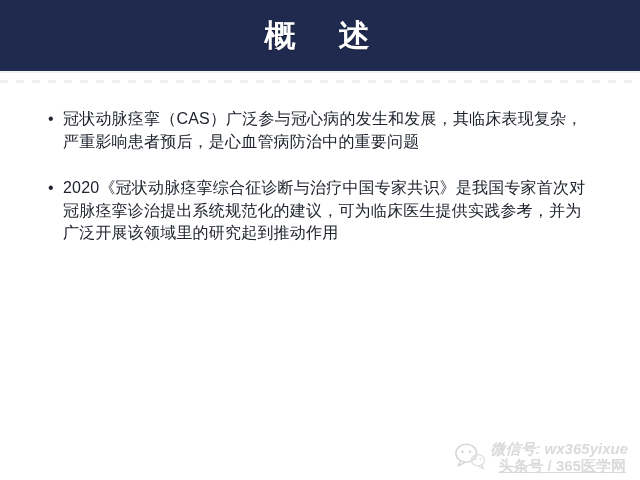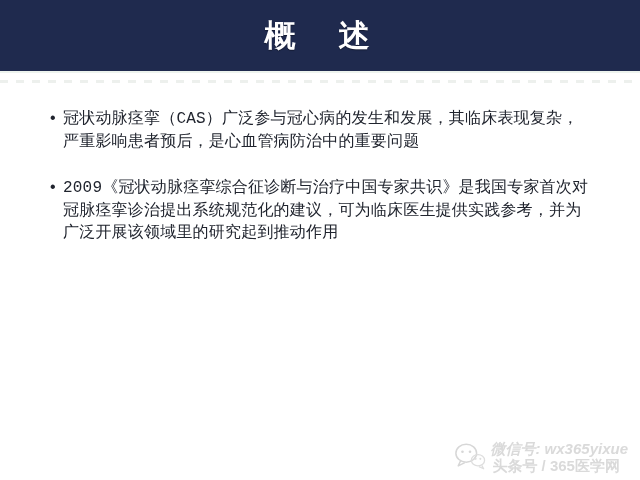--- a/index.html
+++ b/index.html
@@ -64,21 +64,20 @@
   }
   .bullets li {
     position: relative;
     padding-left: 15px;
     margin-bottom: 24px;
     color: #20242e;
     font-size: 16px;
     line-height: 22.5px;
     letter-spacing: 0.2px;
     text-align: left;
-    font-family: Liberation Mono, monospace;
   }
   .bullets li::before {
     content: "\2022";
     position: absolute;
     left: 0;
     top: 0;
     color: #20242e;
     font-size: 16px;
   }
   
@@ -97,37 +96,37 @@
     display: inline-block;
     margin-top: 2px;
     margin-right: 4px;
     line-height: 0;
   }
   .wm-lines {
     font-size: 15px;
     line-height: 17px;
   }
   .wm-line1 { margin-left: 0; font-style: italic; }
-  .wm-line2 { margin-left: 2px; }
+  .wm-line2 { margin-left: 8px; text-decoration: underline; }
 </style>
 </head>
 <body>
 
 <div class="slide">
 
   <header class="titlebar">
     <h1>概　述</h1>
   </header>
 
   <div class="dotted-divider"></div>
 
   <main class="body">
     <ul class="bullets">
       <li>冠状动脉痉挛（CAS）广泛参与冠心病的发生和发展，其临床表现复杂，严重影响患者预后，是心血管病防治中的重要问题</li>
-      <li>2009《冠状动脉痉挛综合征诊断与治疗中国专家共识》是我国专家首次对冠脉痉挛诊治提出系统规范化的建议，可为临床医生提供实践参考，并为广泛开展该领域里的研究起到推动作用</li>
+      <li>2020《冠状动脉痉挛综合征诊断与治疗中国专家共识》是我国专家首次对冠脉痉挛诊治提出系统规范化的建议，可为临床医生提供实践参考，并为广泛开展该领域里的研究起到推动作用</li>
     </ul>
   </main>
 
   <footer class="watermark">
     <span class="wm-icon">
       <svg width="32" height="29" viewBox="0 0 34 30" aria-hidden="true">
         <ellipse cx="13" cy="11.5" rx="11" ry="9.5" fill="none" stroke="#d7d7d7" stroke-width="1.6"></ellipse>
         <path d="M7 19.5 L4.5 25 L11.5 21.5" fill="none" stroke="#d7d7d7" stroke-width="1.6" stroke-linejoin="round"></path>
         <circle cx="9" cy="10" r="1.4" fill="#d7d7d7"></circle>
         <circle cx="17" cy="10" r="1.4" fill="#d7d7d7"></circle>

